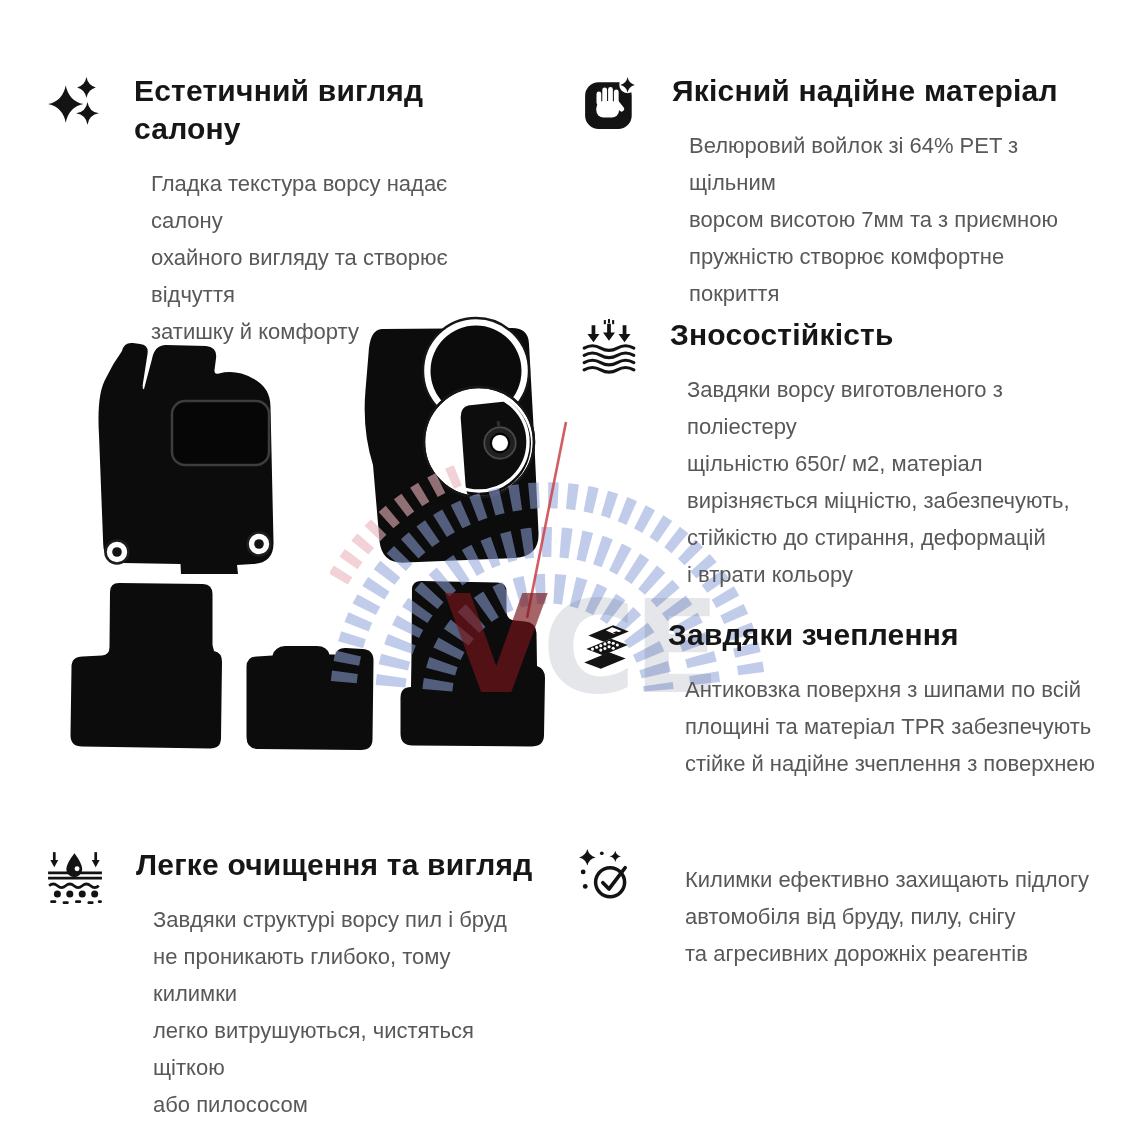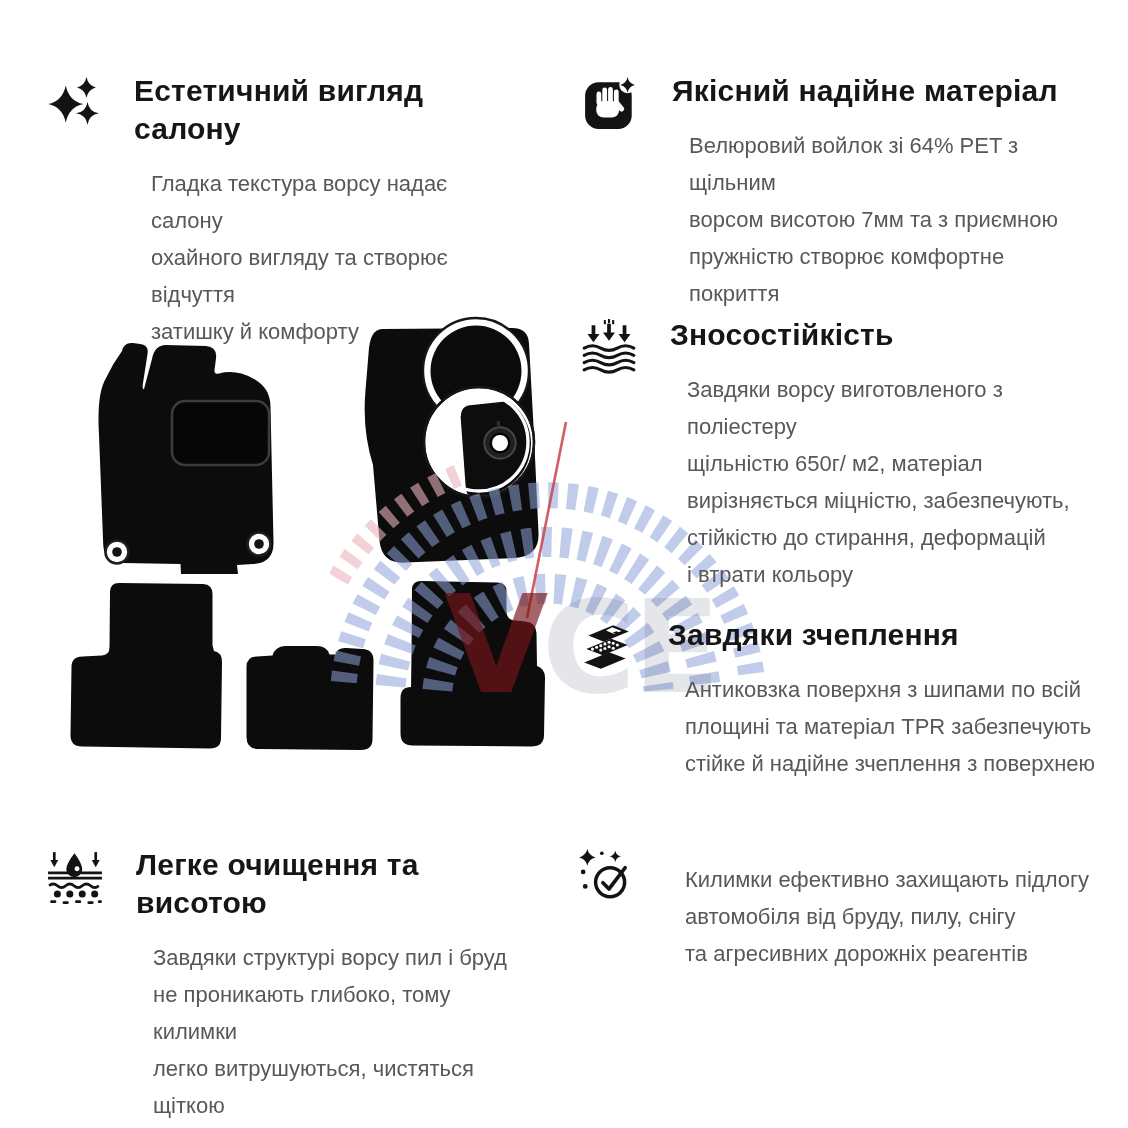--- a/index.html
+++ b/index.html
@@ -207,21 +207,21 @@
             <circle cx="47" cy="44.5" r="3.4"></circle>
           <rect x="4" y="50.5" width="6" height="2.6" rx="1.3"></rect>
             <rect x="16" y="51.5" width="6" height="2.6" rx="1.3"></rect>
           <rect x="28" y="50.5" width="6" height="2.6" rx="1.3"></rect>
             <rect x="40" y="51.5" width="6" height="2.6" rx="1.3"></rect>
           <rect x="50" y="50.5" width="4" height="2.6" rx="1.3"></rect>
         </g>
       </svg>
     </div>
     <div class="f-text">
-      <h2 class="f-title">Легке очищення та висотою</h2>
+      <h2 class="f-title">Легке очищення та вигляд</h2>
       <p class="f-body">Завдяки структурі ворсу пил і бруд
 не проникають глибоко, тому килимки
 легко витрушуються, чистяться щіткою
 або пилососом</p>
     </div>
   </div>
 
   <div class="feature" style="left:578px;top:844px;width:540px">
     <div class="f-icon">
       <svg viewBox="0 0 56 56">

